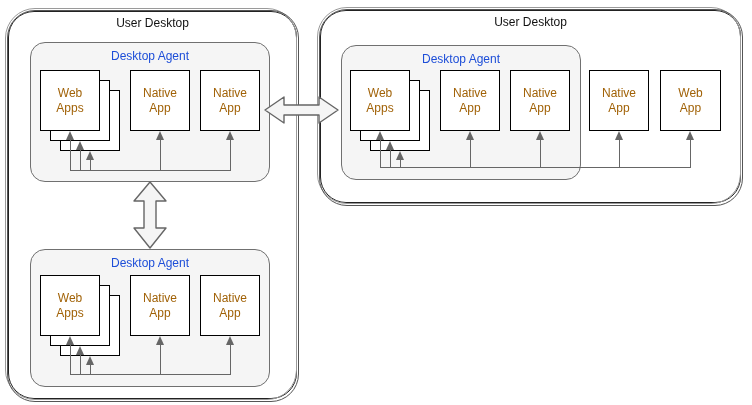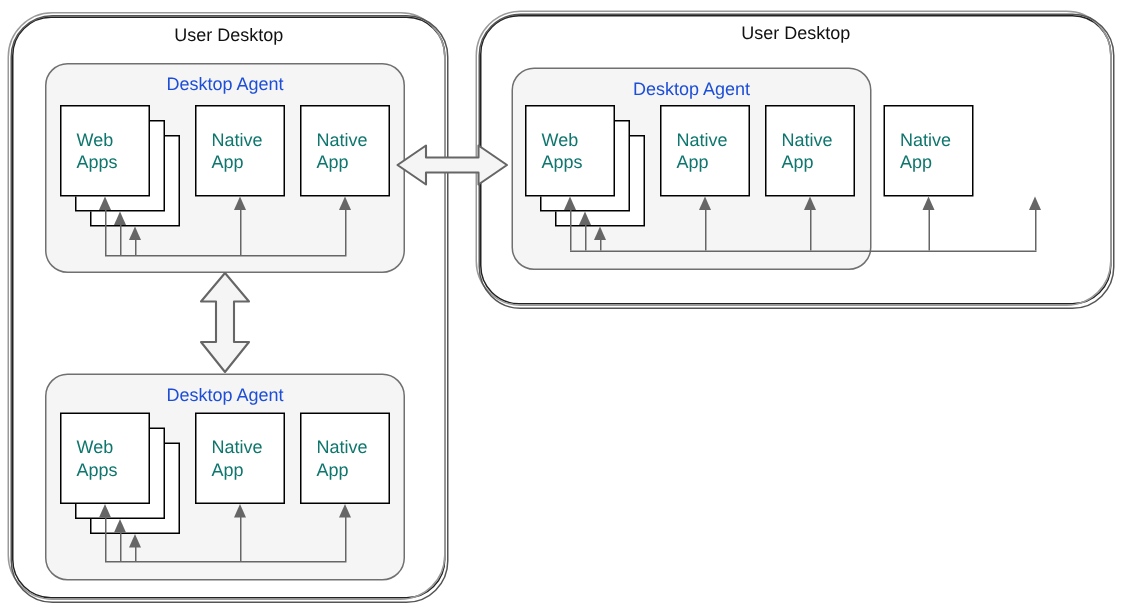--- a/index.html
+++ b/index.html
@@ -27,22 +27,22 @@
   .agent{
     position:absolute;background:#f5f5f5;border:1px solid #707070;border-radius:15px;z-index:1;
   }
   .agent-label{
     position:absolute;top:6px;left:0;width:100%;text-align:center;
     font-size:12px;line-height:15px;color:#1d4ed8;
   }
   
   .node{
     position:absolute;background:#ffffff;border:1.4px solid #000000;z-index:2;
-    display:flex;align-items:center;justify-content:center;
-    font-size:12px;line-height:15px;color:#0f766e;padding:0 10px;box-sizing:border-box;
+    display:flex;align-items:center;justify-content:center;text-align:center;
+    font-size:12px;line-height:15px;color:#a16207;padding:0 10px;box-sizing:border-box;
   }
   .stack-layer{padding:0;}
   
   .vline{position:absolute;width:1px;background:#666666;z-index:4;}
   .hline{position:absolute;height:1px;background:#666666;z-index:4;}
   .ahead{
     position:absolute;width:0;height:0;z-index:4;
     border-left:4px solid transparent;border-right:4px solid transparent;
     border-bottom:9px solid #666666;
   }
@@ -109,20 +109,21 @@
     <div class="agent-label">Desktop Agent</div>
   </div>
 
   <div class="node stack-layer" style="left:370px;top:90px;width:60px;height:61px;"></div>
   <div class="node stack-layer" style="left:360px;top:80px;width:60px;height:61px;"></div>
   <div class="node" style="left:350px;top:70px;width:60px;height:61px;">Web Apps</div>
   <div class="node" style="left:440px;top:70px;width:60px;height:61px;">Native App</div>
   <div class="node" style="left:510px;top:70px;width:60px;height:61px;">Native App</div>
 
   <div class="node" style="left:589px;top:70px;width:60px;height:61px;">Native App</div>
+  <div class="node" style="left:660px;top:70px;width:61px;height:61px;">Web App</div>
 
   <div class="hline" style="left:380px;top:167px;width:311px;"></div>
   <div class="ahead" style="left:376px;top:131px;"></div>
   <div class="vline" style="left:380px;top:139px;height:28px;"></div>
   <div class="ahead" style="left:386px;top:141px;"></div>
   <div class="vline" style="left:390px;top:149px;height:18px;"></div>
   <div class="ahead" style="left:396px;top:151px;"></div>
   <div class="vline" style="left:400px;top:159px;height:8px;"></div>
   <div class="ahead" style="left:466px;top:131px;"></div>
   <div class="vline" style="left:470px;top:139px;height:28px;"></div>

